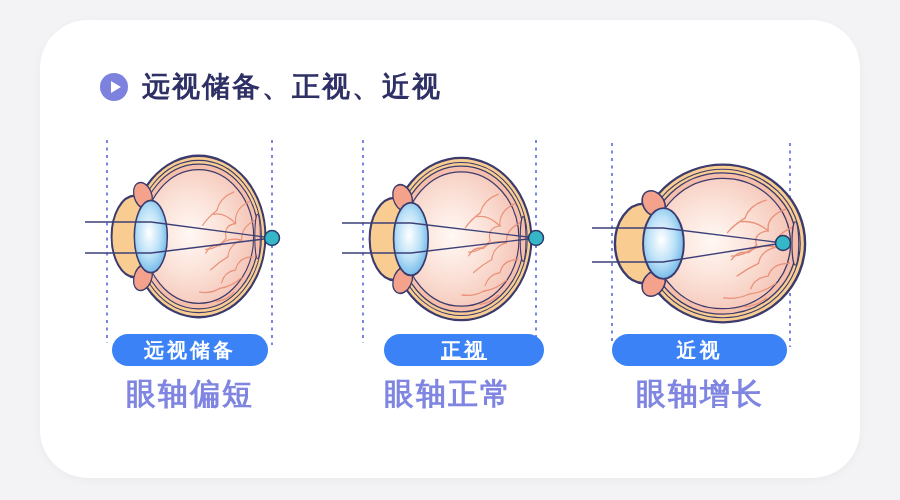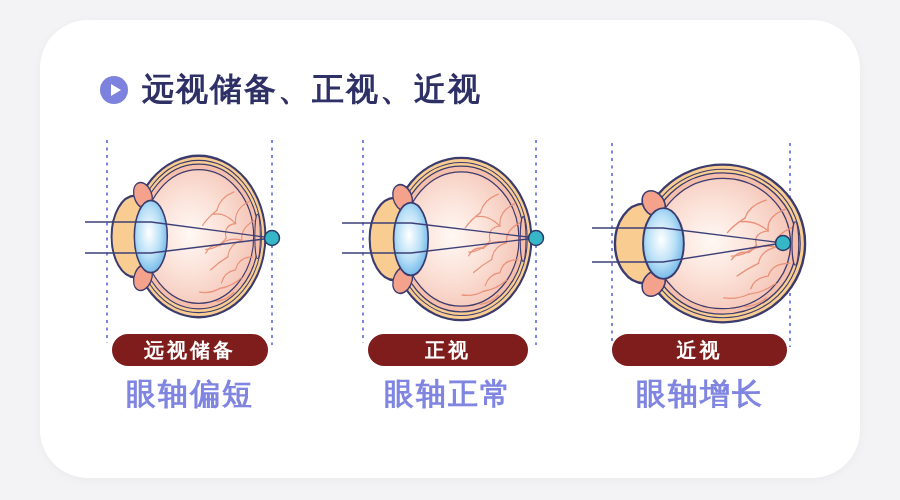--- a/index.html
+++ b/index.html
@@ -1,30 +1,30 @@
 <!DOCTYPE html>
 <html><head>
 <meta charset="utf-8">
 <style>
   html,body{margin:0;padding:0;background:#f3f3f6;}
   .stage{position:relative;width:900px;height:500px;background:#f3f3f6;overflow:hidden;
          font-family:"DejaVu Sans","Liberation Sans",sans-serif;}
   .card{position:absolute;left:40px;top:20px;width:820px;height:458px;background:#ffffff;
         border-radius:48px;box-shadow:0 2px 10px rgba(0,0,0,0.04);}
   .header{position:absolute;left:100px;top:68px;display:flex;align-items:center;gap:14px;}
-  .header .title{font-size:32px;font-weight:800;color:#2e3066;letter-spacing:2px;}
+  .header .title{font-size:28px;font-weight:800;color:#2e3066;letter-spacing:2px;}
   .play-badge{width:28px;height:28px;flex:0 0 auto;}
   .panel-svg{position:absolute;}
   #panel1{left:80px;top:135px;width:210px;height:215px;}
   #panel2{left:340px;top:135px;width:210px;height:215px;}
   #panel3{left:585px;top:135px;width:235px;height:215px;}
-  .pill{position:absolute;height:32px;border-radius:17px;background:#7f1d1d;color:#ffffff;
+  .pill{position:absolute;height:32px;border-radius:17px;background:#3b82f6;color:#ffffff;
         font-size:20px;font-weight:700;letter-spacing:3px;text-align:center;line-height:33px;}
   #pill1{left:112px;top:334px;width:156px;}
-  #pill2{left:368px;top:334px;width:160px;}
+  #pill2{left:384px;top:334px;width:160px;text-decoration:underline;}
   #pill3{left:612px;top:334px;width:175px;}
   .caption{position:absolute;top:374px;width:200px;text-align:center;
            font-size:30px;font-weight:700;color:#7f85e0;letter-spacing:2px;}
   #cap1{left:90px;} #cap2{left:348px;} #cap3{left:600px;}
 </style>
 </head>
 <body>
 
 <div class="stage">
   <div class="card"></div>

